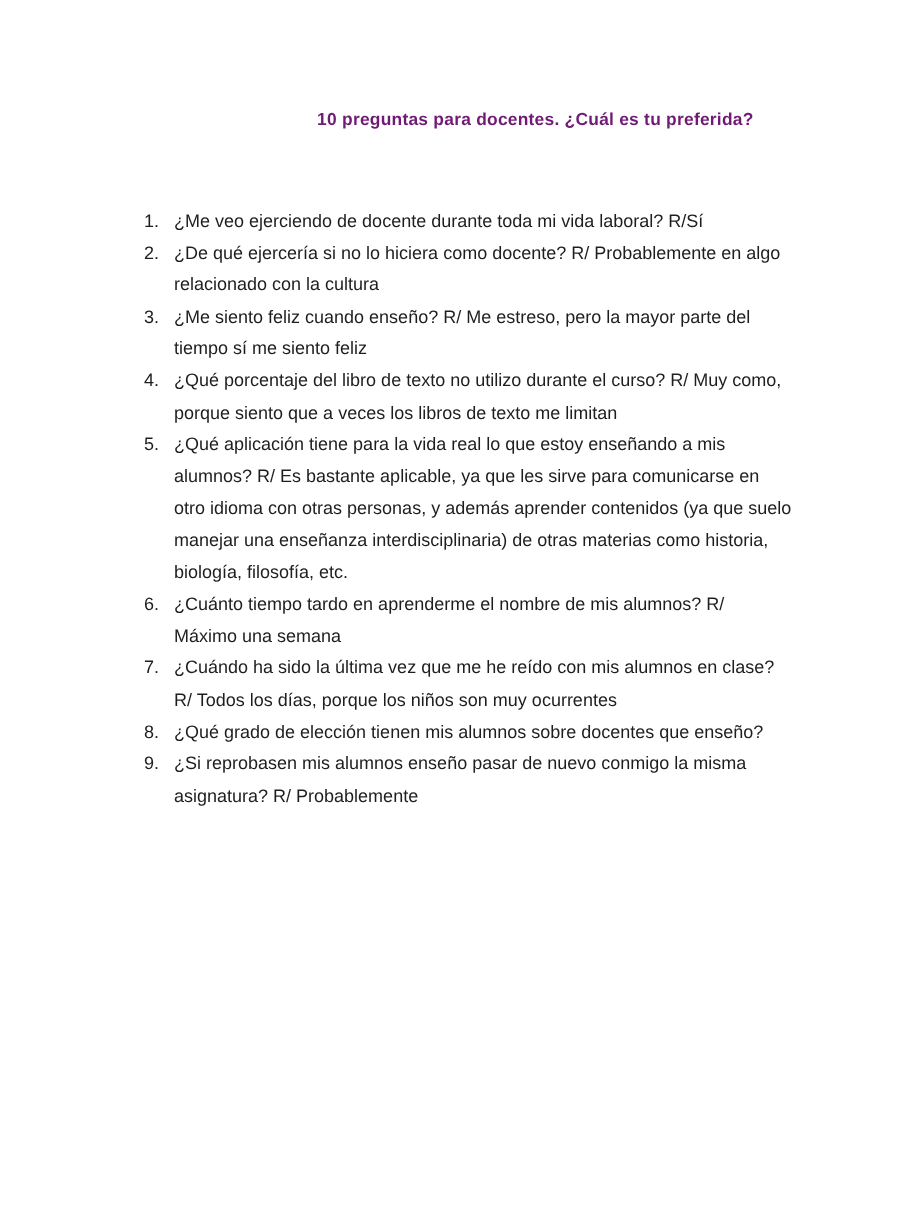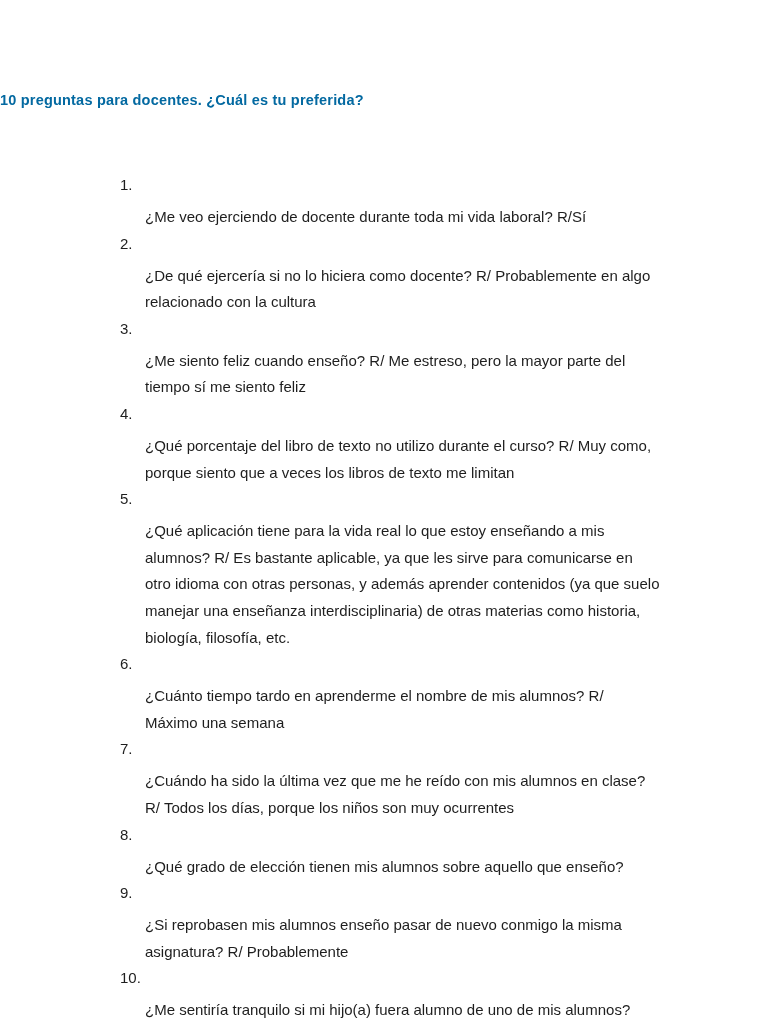--- a/index.html
+++ b/index.html
@@ -3,27 +3,27 @@
 <meta charset="utf-8">
 <style>
   html, body { margin: 0; padding: 0; }
   body {
     width: 768px; height: 1024px; background: #ffffff; overflow: hidden;
     font-family: "Liberation Sans", sans-serif; color: #1a1a1a;
     position: relative;
   }
   .page { position: absolute; left: 0; top: 0; width: 768px; height: 1024px; }
   .title {
-    position: absolute; top: 92px; left: 0; width: 628px; text-align: left;
-    font-weight: bold; font-size: 14.5px; letter-spacing: 0.2px; color: #0369a1;
+    position: absolute; top: 92px; left: 0; width: 628px; text-align: right;
+    font-weight: bold; font-size: 14.5px; letter-spacing: 0.2px; color: #701a75;
   }
   .list { position: absolute; top: 172px; left: 120px; width: 560px; margin: 0; padding: 0; list-style: none; }
   .item { display: flex; font-size: 15px; line-height: 26.6px; color: #1e1e1e; }
   .num { width: 25px; flex: 0 0 25px; }
-  .text { flex: 1; white-space: pre-line; margin-top: 32px; }
+  .text { flex: 1; white-space: pre-line; }
 </style>
 </head>
 <body>
 
 <div class="page">
   <div class="title">10 preguntas para docentes. ¿Cuál es tu preferida?</div>
   <ol class="list">
     <li class="item">
         <span class="num">1.</span>
         <span class="text">¿Me veo ejerciendo de docente durante toda mi vida laboral? R/Sí</span>
@@ -56,25 +56,21 @@
         <span class="text">¿Cuánto tiempo tardo en aprenderme el nombre de mis alumnos? R/
 Máximo una semana</span>
       </li>
     <li class="item">
         <span class="num">7.</span>
         <span class="text">¿Cuándo ha sido la última vez que me he reído con mis alumnos en clase?
 R/ Todos los días, porque los niños son muy ocurrentes</span>
       </li>
     <li class="item">
         <span class="num">8.</span>
-        <span class="text">¿Qué grado de elección tienen mis alumnos sobre aquello que enseño?</span>
+        <span class="text">¿Qué grado de elección tienen mis alumnos sobre docentes que enseño?</span>
       </li>
     <li class="item">
         <span class="num">9.</span>
         <span class="text">¿Si reprobasen mis alumnos enseño pasar de nuevo conmigo la misma
 asignatura? R/ Probablemente</span>
       </li>
-    <li class="item">
-        <span class="num">10.</span>
-        <span class="text">¿Me sentiría tranquilo si mi hijo(a) fuera alumno de uno de mis alumnos?</span>
-      </li>
   </ol>
 </div>
 
 </body></html>

